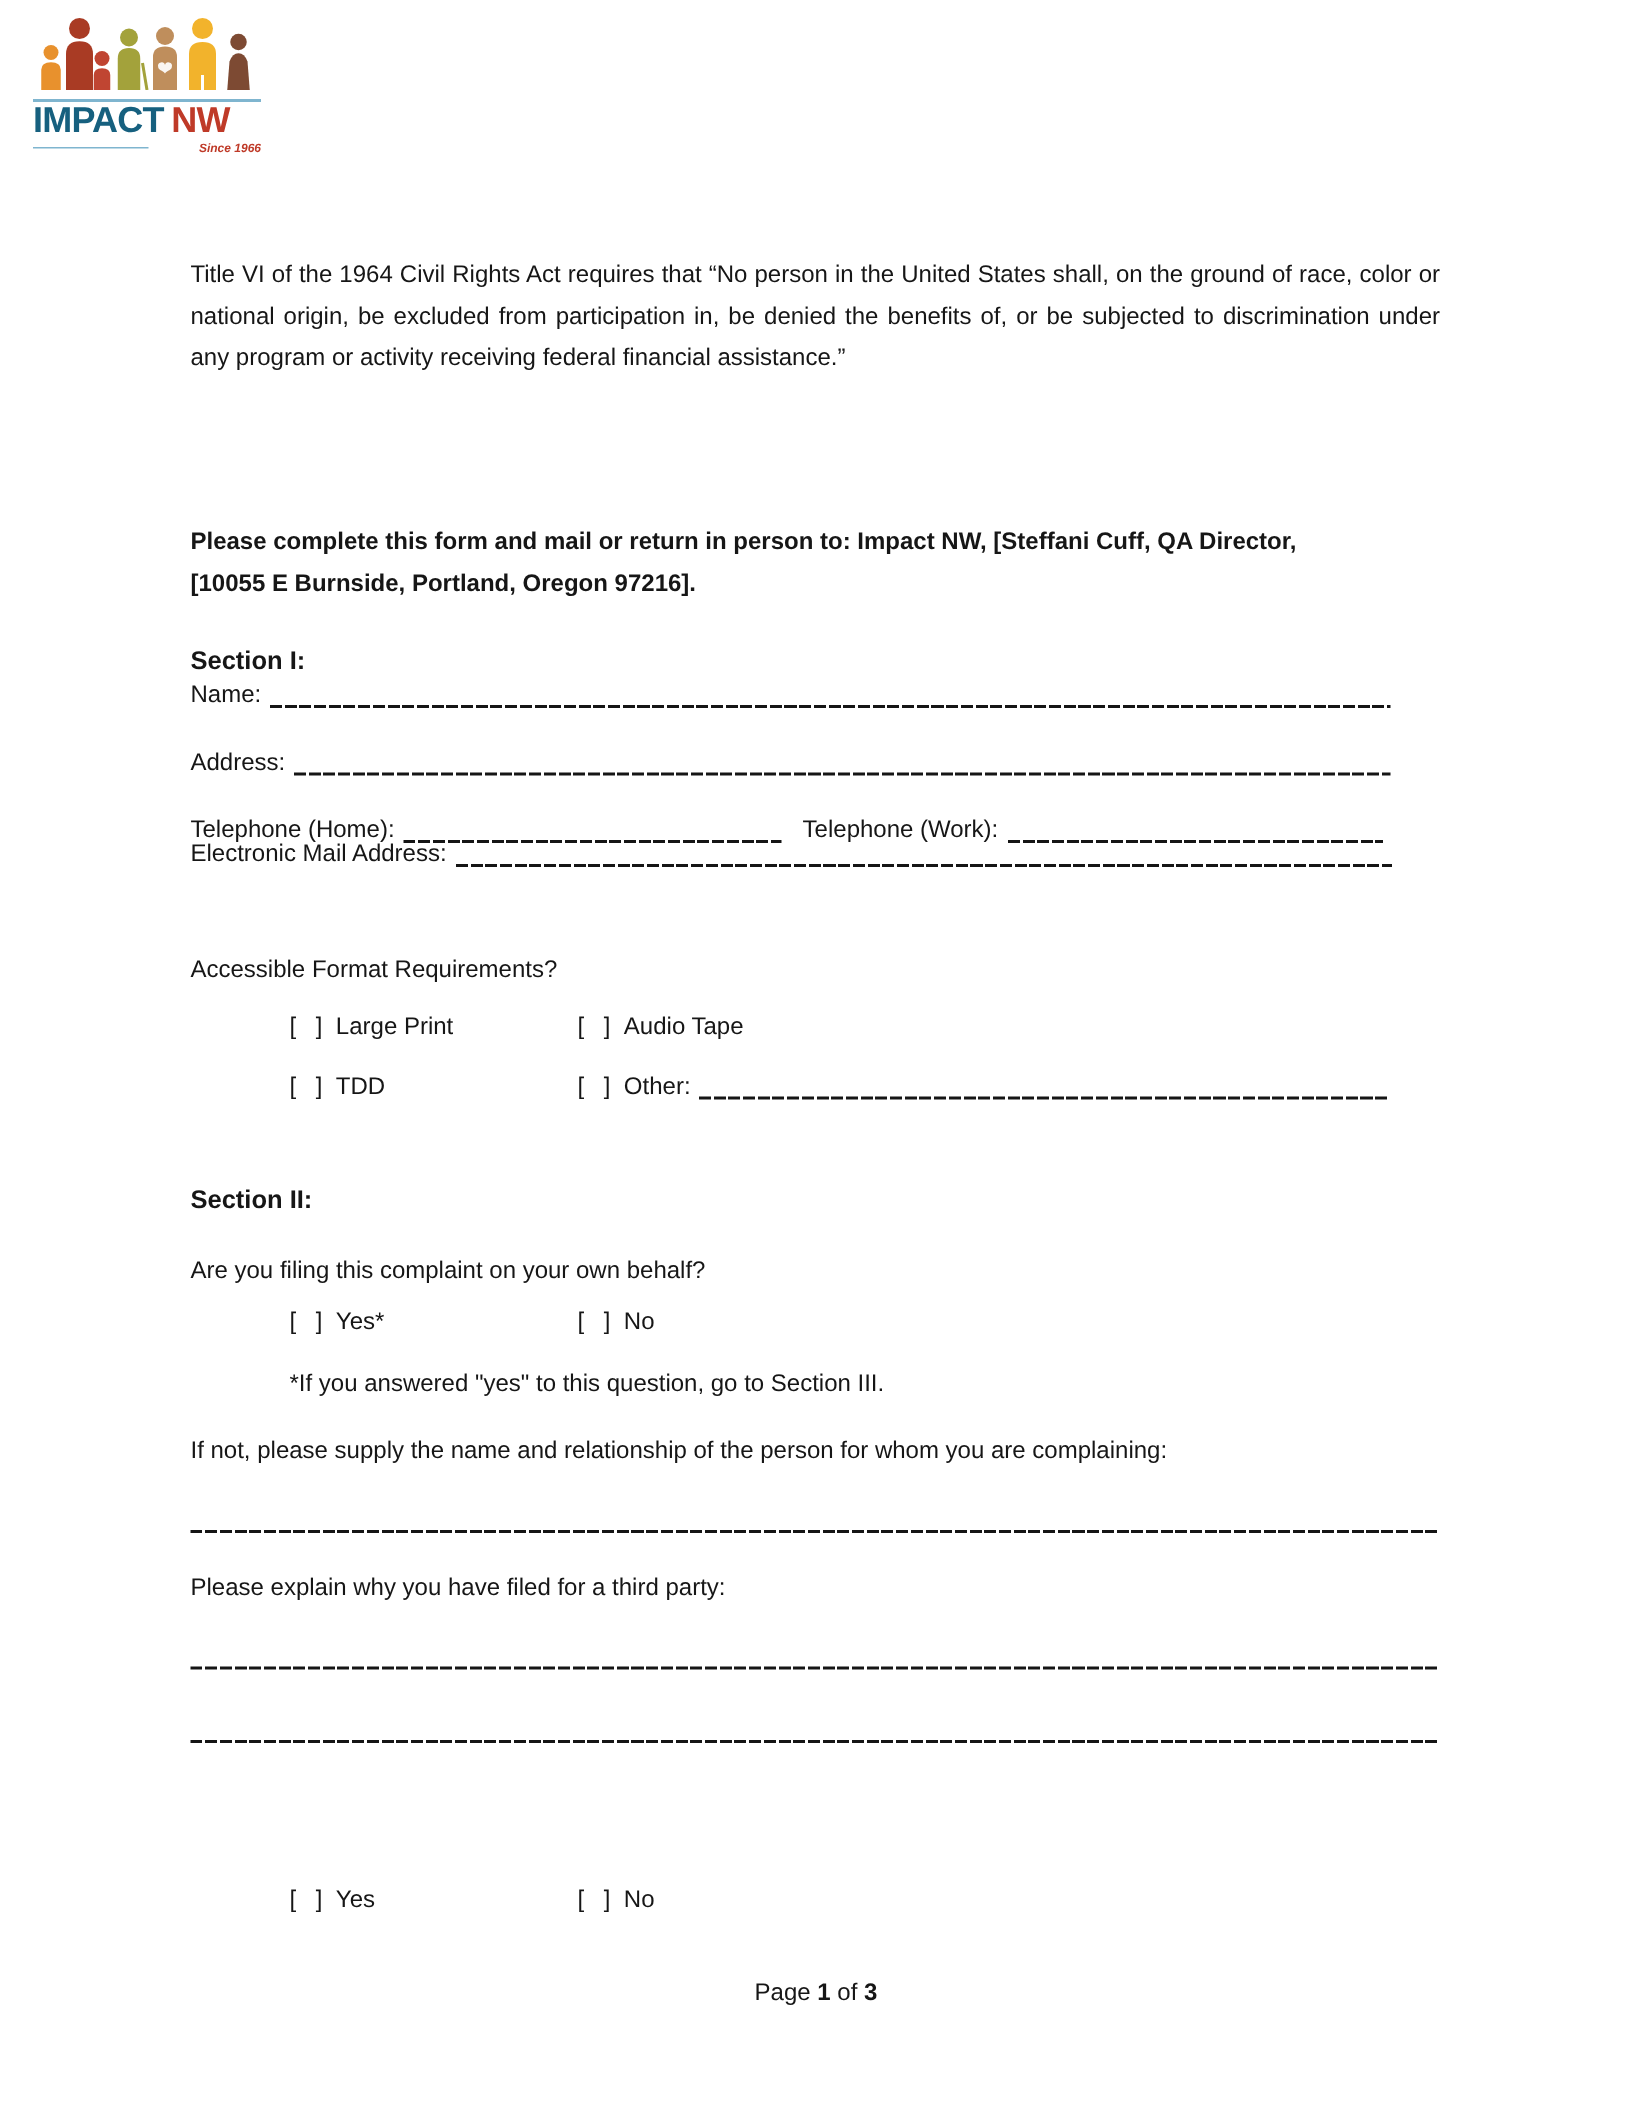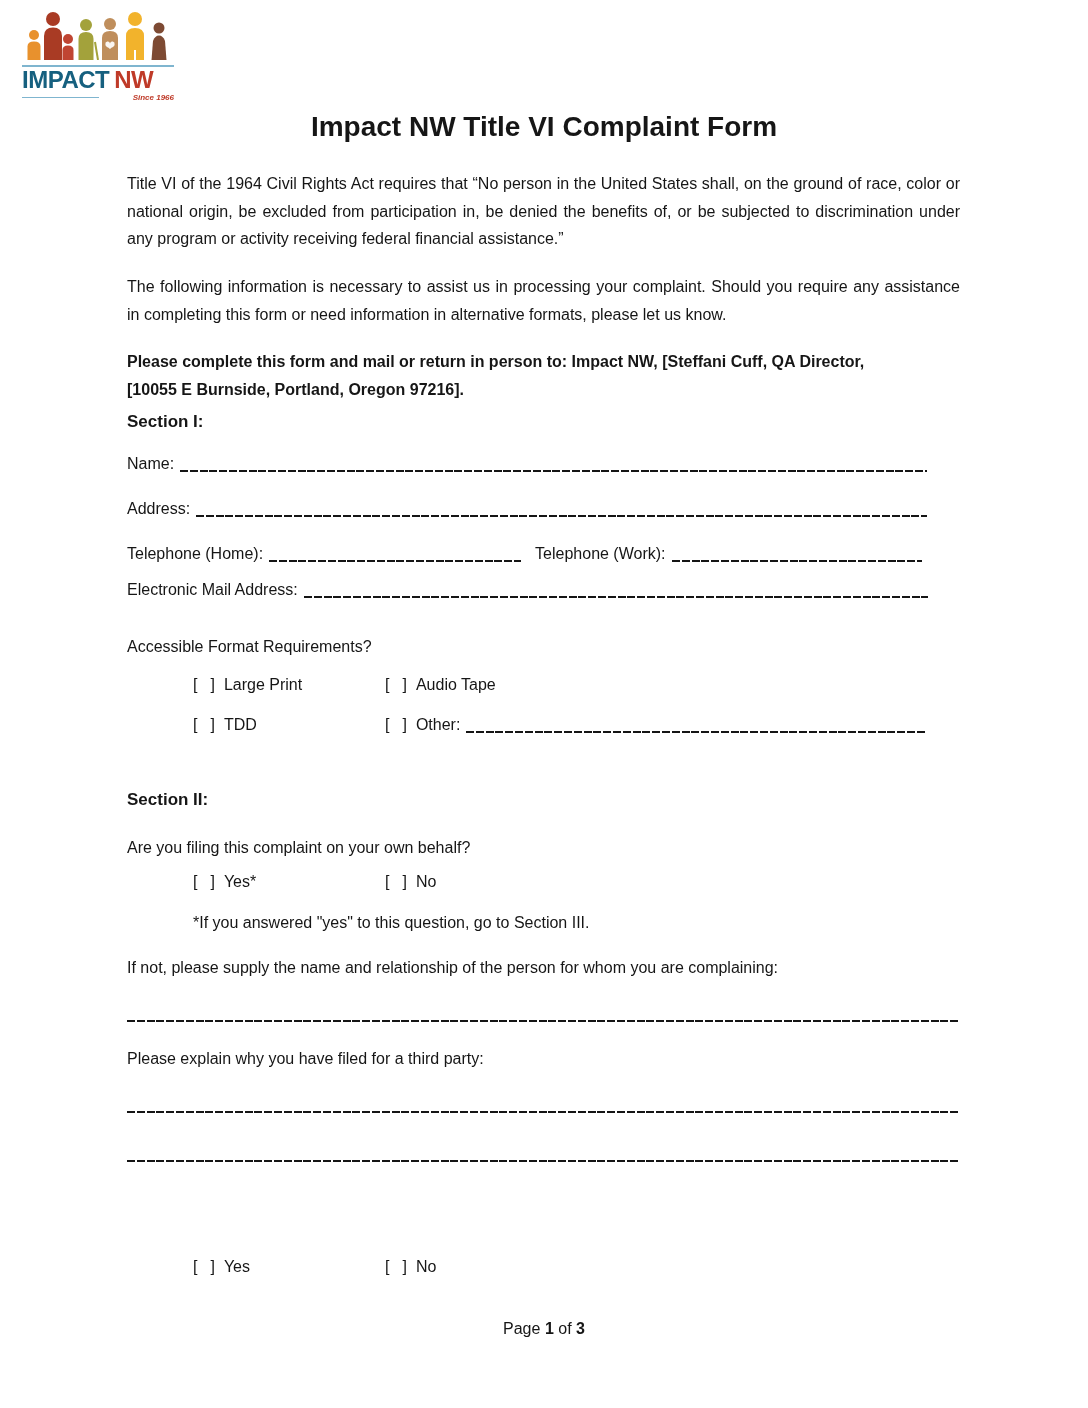--- a/index.html
+++ b/index.html
@@ -98,50 +98,48 @@
     <div class="logo-divider"></div>
     <div class="wordmark">
       <span class="wm-impact">IMPACT</span><span class="wm-nw">NW</span>
     </div>
     <div class="tagline-row">
       <span class="tagline-line"></span>
       <span class="tagline-text">Since 1966</span>
     </div>
   </div>
 
-  <div class="abs doc-title" style="top:110px">Impact NW Title VI Complaint Form</div>
 
   <div class="abs content body-text justify" style="top:170px">Title VI of the 1964 Civil Rights Act requires that “No person in the United States shall, on the ground of race, color or national origin, be excluded from participation in, be denied the benefits of, or be subjected to discrimination under any program or activity receiving federal financial assistance.”</div>
-  <div class="abs content body-text justify" style="top:273px">The following information is necessary to assist us in processing your complaint. Should you require any assistance in completing this form or need information in alternative formats, please let us know.</div>
   <div class="abs content body-text bold" style="top:348px">
     <span>Please complete this form and mail or return in person to: Impact NW, [Steffani Cuff, QA Director,</span><br>
     <span>[10055 E Burnside, Portland, Oregon 97216].</span>
   </div>
 
-  <div class="abs content section-h" style="top:412px">Section I:</div>
+  <div class="abs content section-h" style="top:431px">Section I:</div>
 
   <div class="abs content frow" style="top:452px; width:800px">
     <span>Name:</span>
     <span class="rule grow"></span>
   </div>
 
   <div class="abs content frow" style="top:497px; width:800px">
     <span>Address:</span>
     <span class="rule grow"></span>
   </div>
 
   <div class="abs content frow" style="top:542px; width:795px">
     <span>Telephone (Home):</span>
     <span class="rule" style="width:252px"></span>
     <span style="width:14px"></span>
     <span>Telephone (Work):</span>
     <span class="rule grow"></span>
   </div>
 
-  <div class="abs content frow" style="top:578px; width:801px">
+  <div class="abs content frow" style="top:558px; width:801px">
     <span>Electronic Mail Address:</span>
     <span class="rule grow"></span>
   </div>
 
   <div class="abs content body-text" style="top:633px">Accessible Format Requirements?</div>
 
   <div class="abs content optrow" style="top:673px">
     <span class="opt" style="left:66px">
       <span>[</span>
         <span class="brgap"></span>

